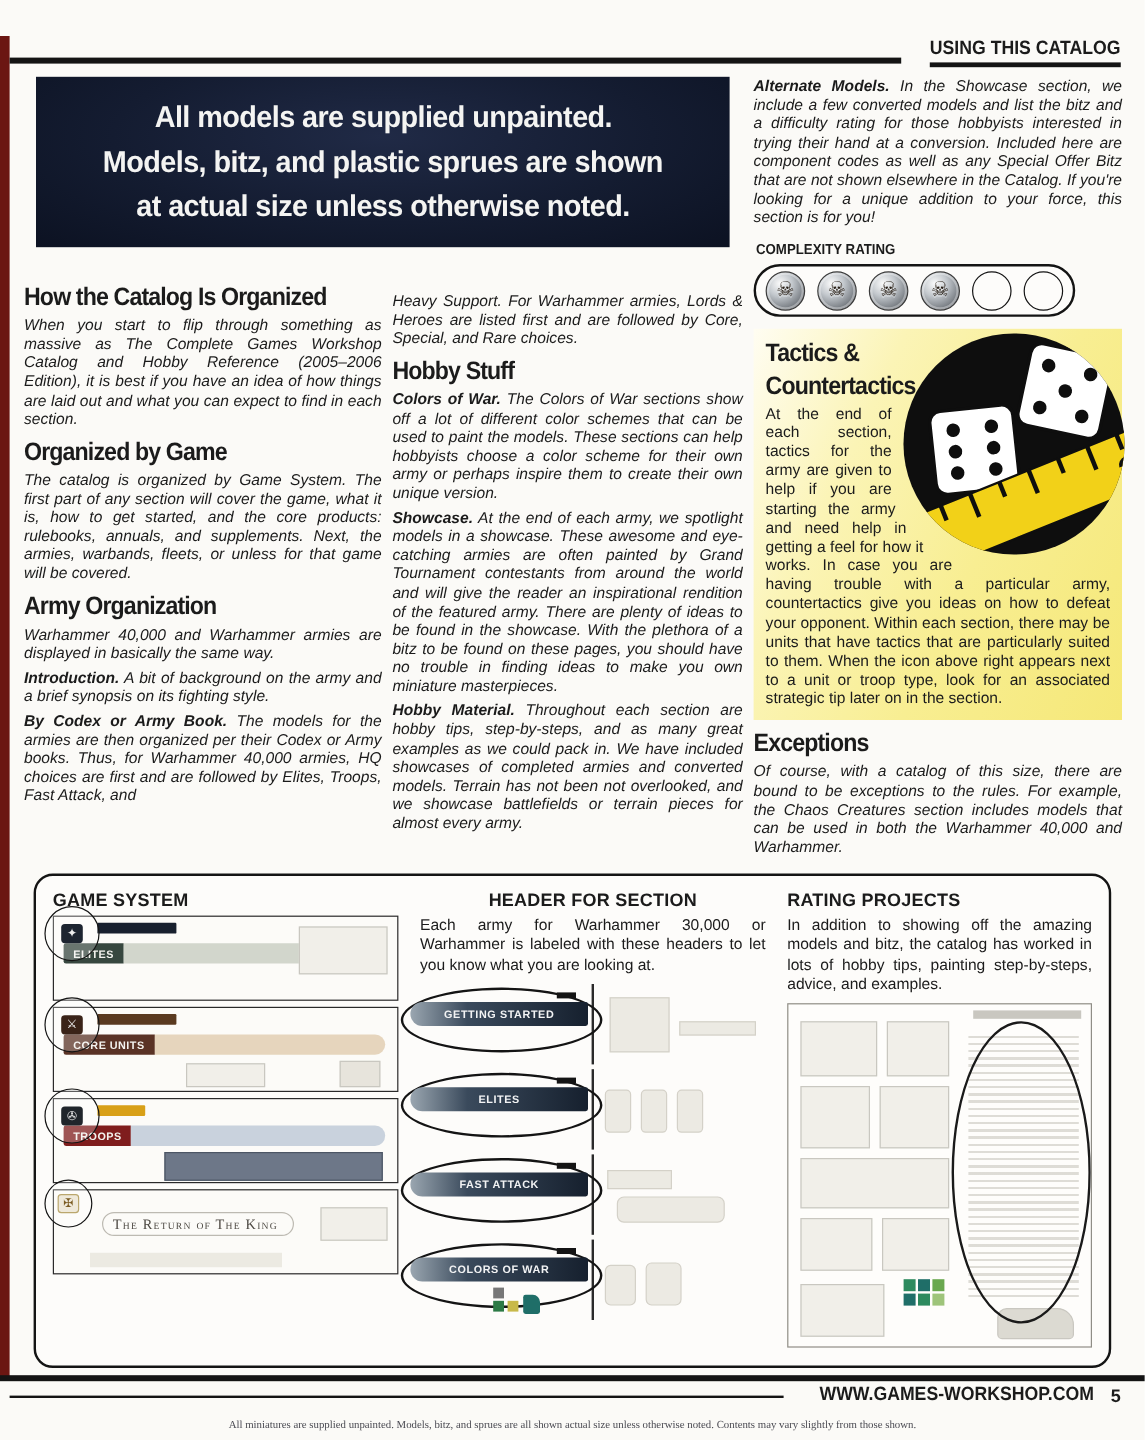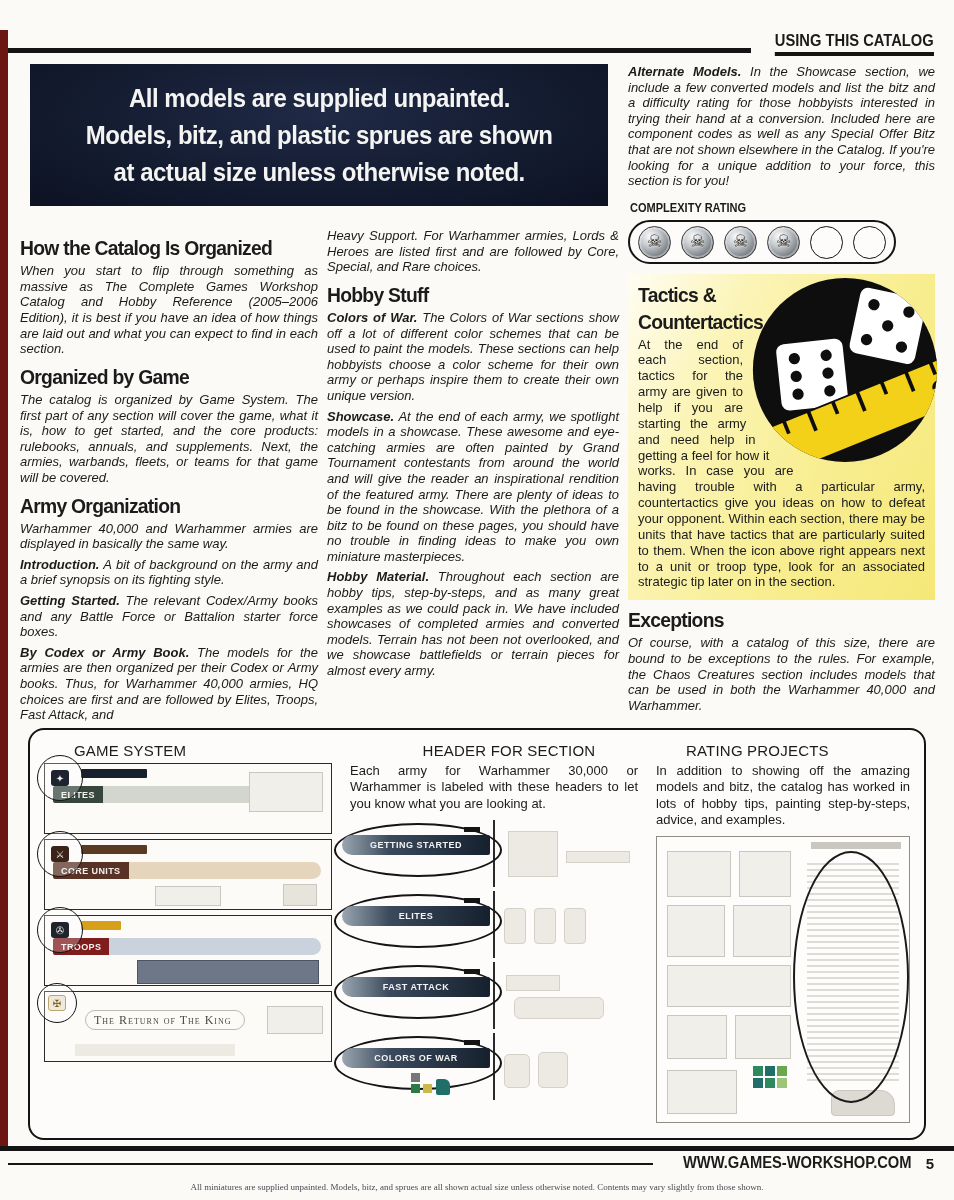--- a/index.html
+++ b/index.html
@@ -16,21 +16,21 @@
 
   
   .notice { position:absolute; left:30px; top:64px; width:578px; height:142px;
     background:radial-gradient(ellipse at 50% 35%, #202a46 0%, #141c31 55%, #0c1222 100%);
     display:flex; flex-direction:column; justify-content:center; align-items:center; gap:8px; }
   .notice div { color:#f4f4f2; font-weight:bold; font-size:25px; letter-spacing:-0.5px; transform:scaleX(0.96); white-space:nowrap; }
 
   
   .col { position:absolute; text-align:justify; font-size:13px; line-height:1.2; }
   .col-left  { left:20px;  top:228px; width:298px; }
-  .col-mid   { left:327px; top:228px; width:292px; }
+  .col-mid   { left:327px; top:243px; width:292px; }
   .col-right { left:628px; top:64px;  width:307px; }
   .col p { margin-bottom:5px;font-style:italic; }
   h3.hd { font-size:21px; font-weight:bold; letter-spacing:-0.8px; margin:7px 0 3px 0; transform:scaleX(0.92); transform-origin:left; white-space:nowrap; }
   .lead { font-weight:bold; }
 
   
   .cx-label { font-size:12px; font-weight:bold; letter-spacing:0; margin:12px 0 5px 2px; transform:scaleX(0.92); transform-origin:left; }
   .cx-pill { width:268px; height:44px; border:2px solid #141414; border-radius:24px; display:flex; align-items:center; justify-content:space-between; padding:0 8px; background:#fdfcfa; }
   .cx-dot { width:33px; height:33px; border-radius:50%; border:1.5px solid #141414; background:#fdfcfa; display:flex; align-items:center; justify-content:center; }
   .cx-dot.filled { border:1px solid #3a3a3a;
@@ -42,21 +42,21 @@
   .tactics { position:relative; margin:10px 0 4px 0; padding:8px 10px 10px 10px; min-height:300px;
     background:linear-gradient(115deg, #fffdf2 0%, #fbf4b6 28%, #f8ee92 60%, #f5e878 100%); }
   .tactics h3 { margin:0 0 2px 0; }
   .dice-icon { float:right; width:188px; height:188px; shape-outside:circle(52%); margin:-6px -14px 6px 8px; }
   .tactics .body { font-size:13px; line-height:1.22; text-align:justify; }
 
   
   .panel { position:absolute; left:28px; top:728px; width:898px; height:412px; border:2.5px solid #141414; border-radius:16px; background:#fdfcfa; display:flex; padding:12px 14px; gap:18px; }
   .pcol { display:flex; flex-direction:column; }
   .pcol-a { width:288px; } .pcol-b { width:288px;align-items:center; } .pcol-c { flex:1; }
-  .ptitle { font-size:15px; font-weight:normal; letter-spacing:0.2px; margin-bottom:4px;margin-left:30px; }
+  .ptitle { font-size:15px; font-weight:bold; letter-spacing:0.2px; margin-bottom:4px; }
   .pbody { font-size:13px; line-height:1.25; text-align:justify; margin-bottom:8px; }
 
   
   .strip { position:relative; border:1.5px solid #2a2a2a; background:#fcfbf8; height:71px; margin-bottom:5px; }
   .gs-circle { position:absolute; left:-8px; top:-9px; width:46px; height:46px; border:1.5px solid #141414; border-radius:50%; background:rgba(255,255,255,.25); display:flex; align-items:center; justify-content:center; z-index:3; }
   .gs-chip { width:18px; height:16px; border-radius:3px; display:flex; align-items:center; justify-content:center; font-size:10px; color:#eee; }
   .mini-tag { position:absolute; left:36px; top:5px; width:66px; height:9px; background:#18202e; border-radius:1px; }
   .banner-row { position:absolute; left:8px; top:22px; right:10px; height:17px; display:flex; }
   .banner-pill { color:#f3f2ee; font-size:9px; font-weight:bold; letter-spacing:0.4px; display:flex; align-items:center; padding:0 8px; border-radius:2px 0 0 2px; white-space:nowrap; }
   .banner-tail { flex:1; border-radius:0 9px 9px 0; opacity:.55; }
@@ -106,25 +106,24 @@
   <div class="notice">
     <div>All models are supplied unpainted.</div>
     <div>Models, bitz, and plastic sprues are shown</div>
     <div>at actual size unless otherwise noted.</div>
   </div>
 
   <div class="col col-left">
     <h3 class="hd">How the Catalog Is Organized</h3>
     <p>When you start to flip through something as massive as The Complete Games Workshop Catalog and Hobby Reference (2005–2006 Edition), it is best if you have an idea of how things are laid out and what you can expect to find in each section.</p>
     <h3 class="hd">Organized by Game</h3>
-    <p>The catalog is organized by Game System. The first part of any section will cover the game, what it is, how to get started, and the core products: rulebooks, annuals, and supplements. Next, the armies, warbands, fleets, or teams for that game will be covered.</p>
+    <p>The catalog is organized by Game System. The first part of any section will cover the game, what it is, how to get started, and the core products: rulebooks, annuals, and supplements. Next, the armies, warbands, fleets, or unless for that game will be covered.</p>
     <h3 class="hd">Army Organization</h3>
     <p>Warhammer 40,000 and Warhammer armies are displayed in basically the same way.</p>
     <p><span class="lead">Introduction.</span><span> A bit of background on the army and a brief synopsis on its fighting style.</span></p>
-    <p><span class="lead">Getting Started.</span><span> The relevant Codex/Army books and any Battle Force or Battalion starter force boxes.</span></p>
     <p><span class="lead">By Codex or Army Book.</span><span> The models for the armies are then organized per their Codex or Army books. Thus, for Warhammer 40,000 armies, HQ choices are first and are followed by Elites, Troops, Fast Attack, and</span></p>
   </div>
 
   <div class="col col-mid">
     <p>Heavy Support. For Warhammer armies, Lords &amp; Heroes are listed first and are followed by Core, Special, and Rare choices.</p>
     <h3 class="hd">Hobby Stuff</h3>
     <p><span class="lead">Colors of War.</span><span> The Colors of War sections show off a lot of different color schemes that can be used to paint the models. These sections can help hobbyists choose a color scheme for their own army or perhaps inspire them to create their own unique version.</span></p>
     <p><span class="lead">Showcase.</span><span> At the end of each army, we spotlight models  in a showcase. These awesome and eye-catching armies are often painted by Grand Tournament contestants from around the world and will give the reader an inspirational rendition of the featured army. There are plenty of ideas to be found in the showcase. With the plethora of a bitz to be found on these pages, you should have no trouble in finding ideas to make you own miniature masterpieces.</span></p>
     <p><span class="lead">Hobby Material.</span><span> Throughout each section are hobby tips, step-by-steps, and as many great examples as we could pack in. We have included showcases of completed armies and converted models. Terrain has not been not overlooked, and we showcase battlefields or terrain pieces for almost every army.</span></p>
   </div>

